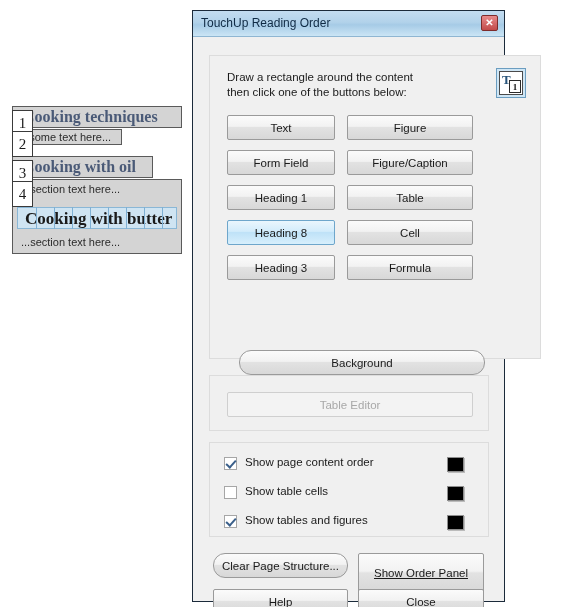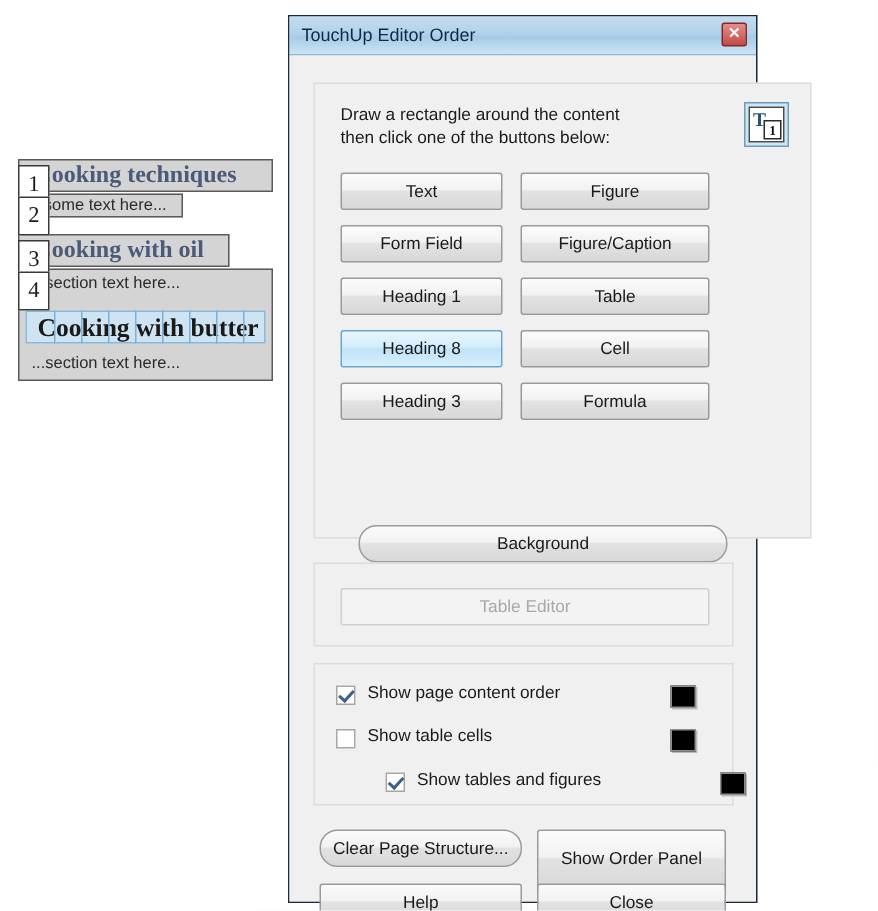--- a/index.html
+++ b/index.html
@@ -194,21 +194,21 @@
   
   #cb-group {
     position: absolute; left: 16px; top: 405px;
     width: 280px; height: 95px;
     border: 1px solid #dcdcdc;
     background: #f0f0f0;
   }
   .cb-row { position: absolute; left: 14px; width: 252px; height: 18px; }
   #cbr0 { top: 13px; }
   #cbr1 { top: 42px; }
-  #cbr2 { top: 71px; margin-left: 33px; }
+  #cbr2 { top: 71px; }
   .cbox {
     position: absolute; left: 0; top: 1px;
     width: 13px; height: 13px;
     background: #ffffff;
     border: 1px solid #a6a6a6;
     cursor: pointer;
   }
   .cbox.on::after {
     content: "";
     position: absolute; left: 3px; top: 0px;
@@ -225,21 +225,21 @@
     position: absolute; right: 12px; top: 1px;
     width: 17px; height: 15px;
     background: #000000;
     border: 1px solid #8e8e8e;
     box-shadow: 1px 1px 0 #bbbbbb;
     cursor: pointer;
   }
 
   
   #btn-clear  { position: absolute; left: 20px;  top: 516px; width: 135px; height: 25px; border-radius: 12px; }
-  #btn-order  { position: absolute; left: 165px; top: 516px; width: 126px; height: 40px; }
+  #btn-order  { position: absolute; left: 165px; top: 516px; width: 126px; height: 40px; text-decoration: underline; }
   #btn-help   { position: absolute; left: 20px;  top: 552px; width: 135px; height: 25px; }
   #btn-close2 { position: absolute; left: 165px; top: 552px; width: 126px; height: 25px; }
 </style>
 </head>
 <body>
 
 <div id="root">
 
   <div id="doc-area">
 
@@ -275,21 +275,21 @@
 
     <div class="order-marker" id="mk1">1</div>
     <div class="order-marker" id="mk2">2</div>
     <div class="order-marker" id="mk3">3</div>
     <div class="order-marker" id="mk4">4</div>
   </div>
 
   <div id="dialog">
 
     <div id="titlebar">
-      <span id="title-text">TouchUp Editor Order</span>
+      <span id="title-text">TouchUp Reading Order</span>
       <div id="close-btn">
         <span class="x">✕</span>
       </div>
     </div>
 
     <div id="dlg-body">
 
       <div id="main-group">
         <div id="instr-text">Draw a rectangle around the content
 then click one of the buttons below:</div>

